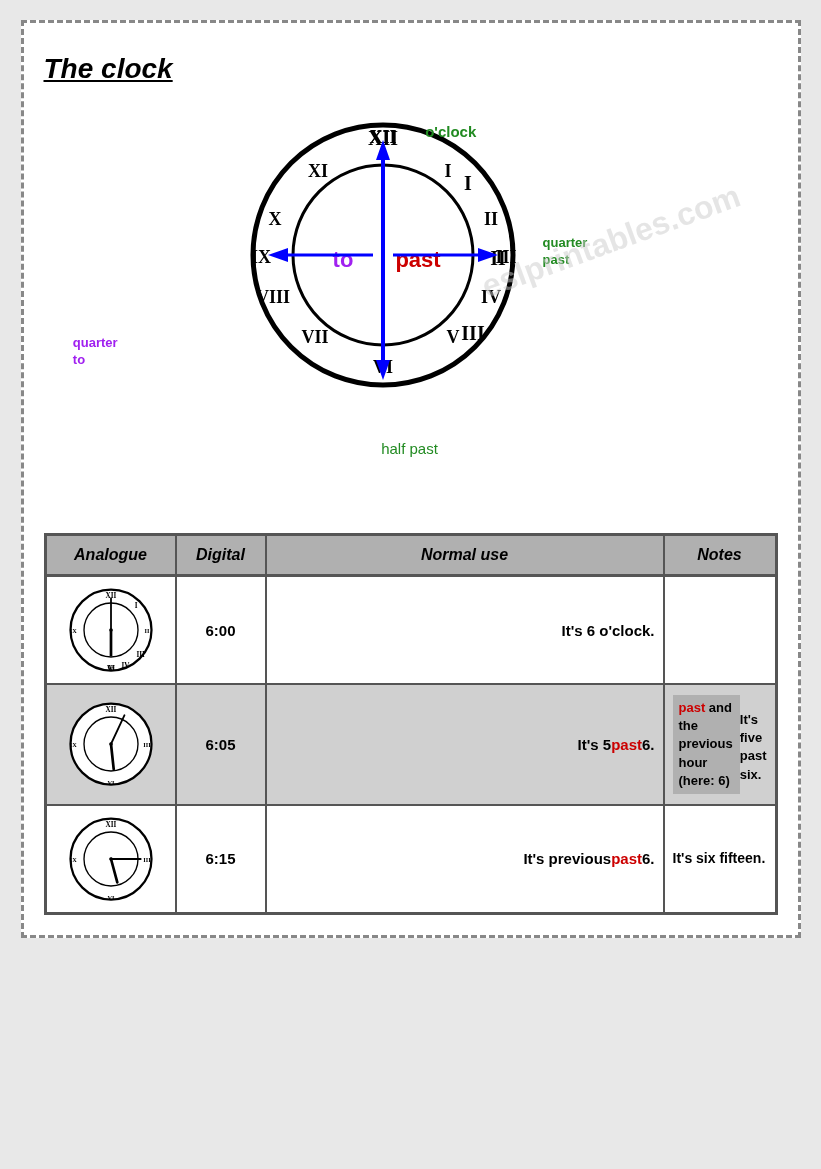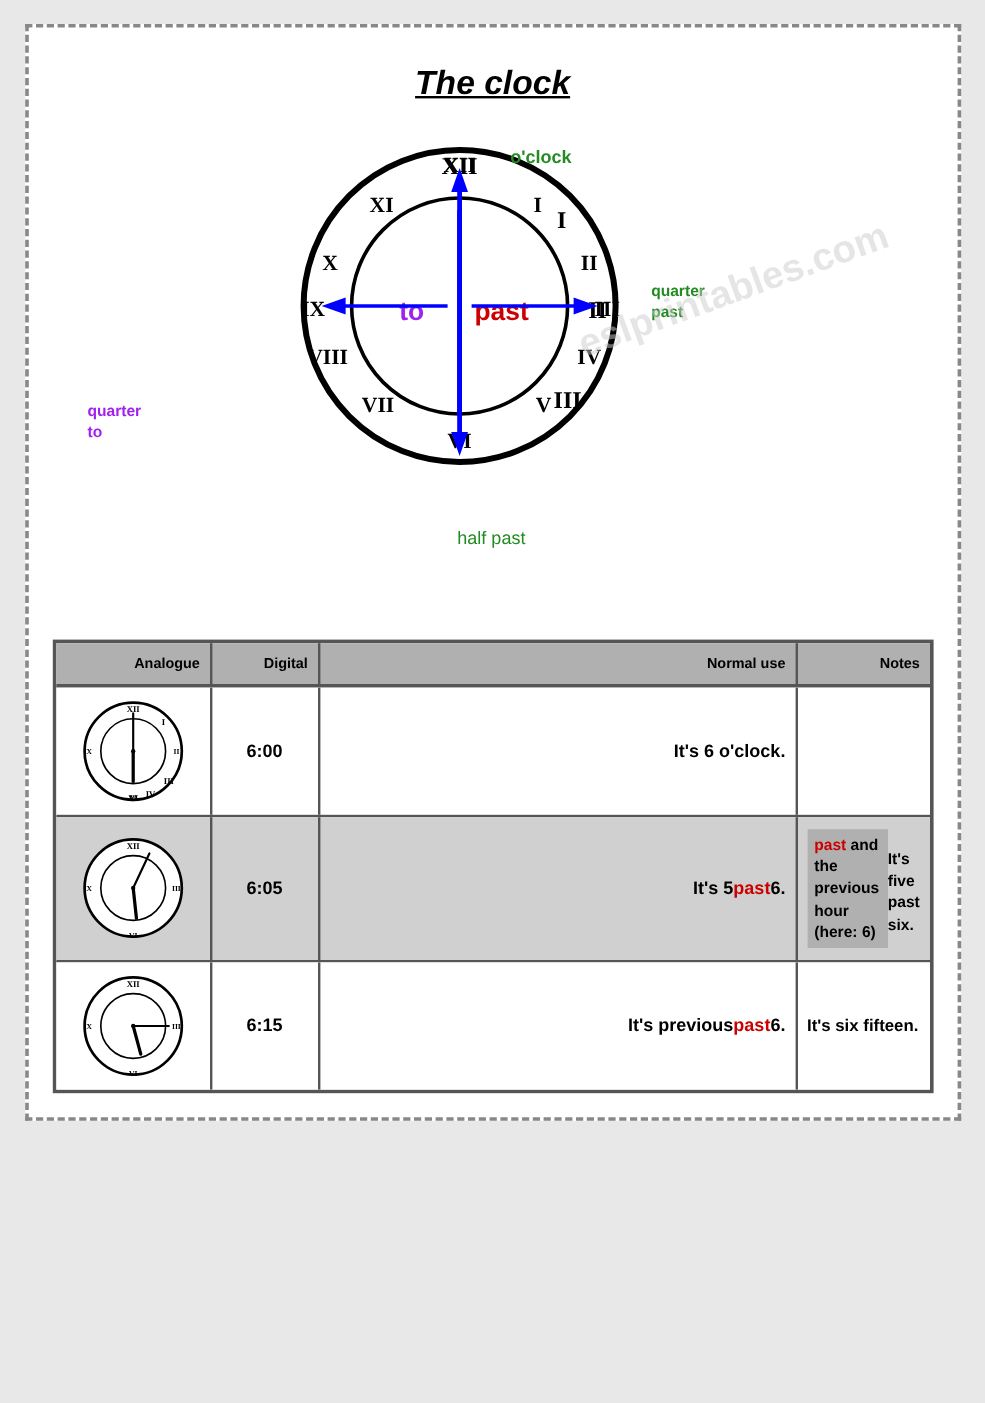--- a/index.html
+++ b/index.html
@@ -20,21 +20,20 @@
       padding: 20px;
     }
 
     
     .top-section {
       position: relative;
       padding: 10px 0 30px 0;
       min-height: 480px;
     }
     .page-title {
-      text-align: center;
       font-size: 28px;
       font-weight: bold;
       font-style: italic;
       text-decoration: underline;
       margin-bottom: 20px;
       color: #000;
     }
 
     
     .clock-area {
@@ -106,23 +105,24 @@
     }
     .table-header {
       display: grid;
       grid-template-columns: 130px 90px 1fr 110px;
       background: #b0b0b0;
       border-bottom: 3px solid #555;
     }
     .table-header-cell {
       padding: 10px 8px;
       font-weight: bold;
-      font-size: 12px;
+      font-style: italic;
+      font-size: 16px;
       color: #000;
-      text-align: right;
+      text-align: center;
       border-right: 2px solid #555;
     }
     .table-header-cell:last-child { border-right: none; }
 
     .table-row {
       display: grid;
       grid-template-columns: 130px 90px 1fr 110px;
       border-bottom: 2px solid #555;
       background: white;
     }

